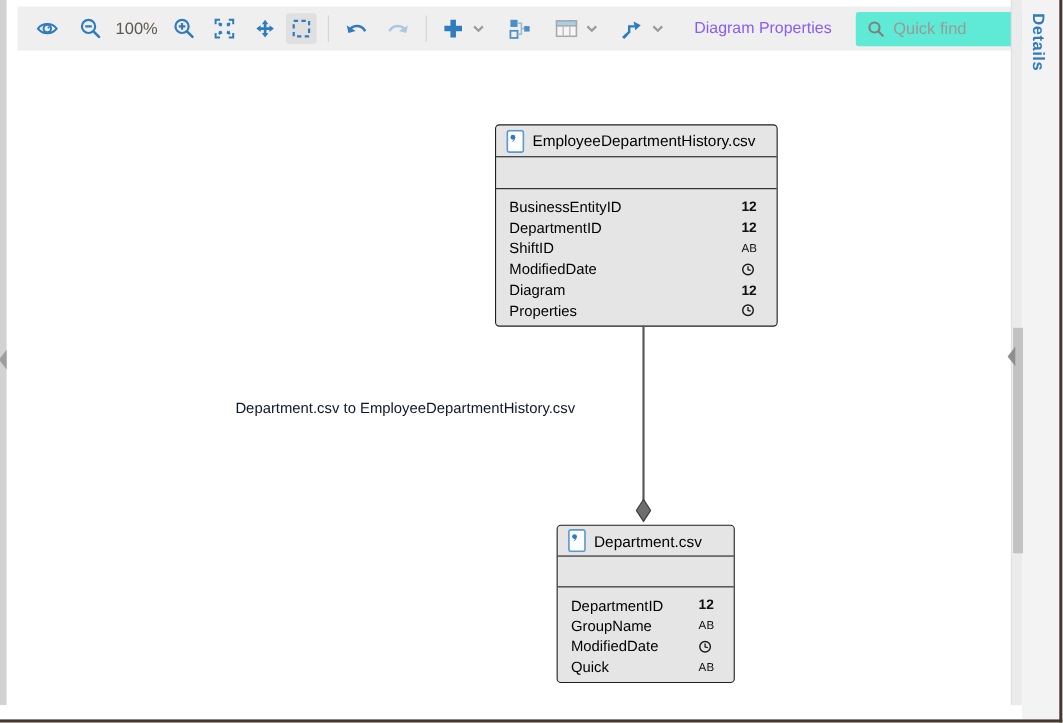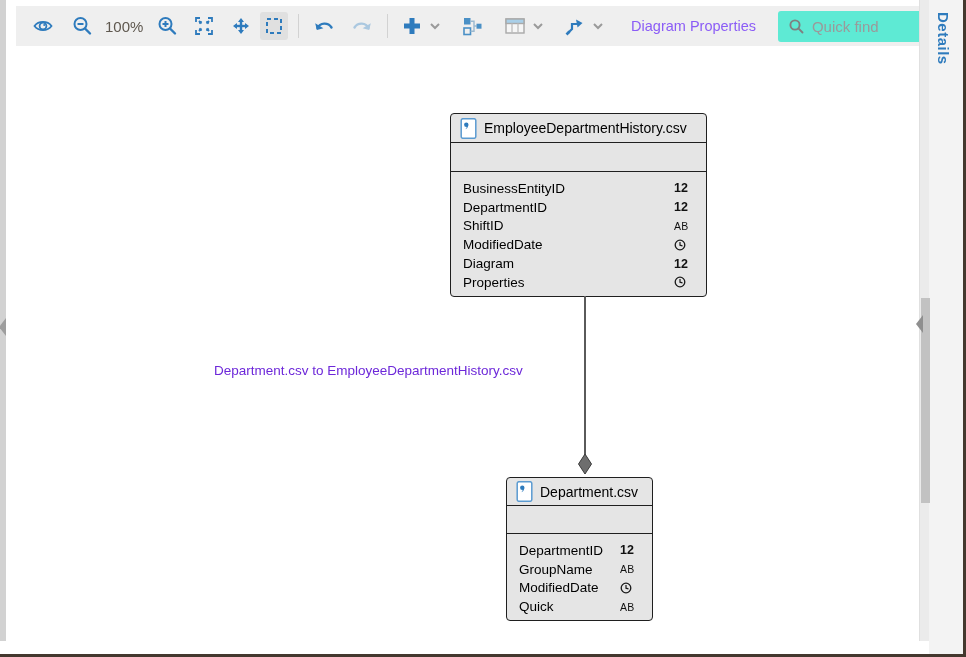--- a/index.html
+++ b/index.html
@@ -64,21 +64,21 @@
   .entity-blank { border-bottom: 1.6px solid #1f1f1f; }
   .entity-fields { padding: 7px 0 4px 0; }
   .field-row { display: flex; align-items: center; height: 18.8px; padding: 0 12px; }
   .field-name { font-size: 13.5px; color: #000; flex: 1; white-space: nowrap; }
   .field-type { width: 20px; text-align: left; flex: none; display: flex; align-items: center; }
   .t-num { font-size: 12.5px; font-weight: bold; color: #111; }
   .t-str { font-size: 10.5px; font-weight: normal; color: #111; letter-spacing: 0.2px; }
 
   
   .conn-line { position: absolute; background: #5a5a5a; }
-  .conn-label { position: absolute; font-size: 13.5px; color: #6d28d9; white-space: nowrap; }
+  .conn-label { position: absolute; font-size: 13.5px; color: #0f172a; white-space: nowrap; }
 
   svg { display: block; }
 </style>
 </head>
 <body>
 
 <div class="toolbar">
   <div style="width:14px"></div>
   <span class="tbtn">
     <svg width="22" height="22" viewBox="0 0 22 22">
@@ -266,21 +266,21 @@
       </div>
   </div>
 
   <div class="conn-line" style="left:578px; top:250px; width:1.6px; height:161px;"></div>
   <svg style="position:absolute; left:571px; top:407px;" width="16" height="22" viewBox="0 0 16 22">
     <polygon points="8,1 14.5,11 8,21 1.5,11" fill="#6e6e6e" stroke="#3c3c3c" stroke-width="1"></polygon>
   </svg>
 
   <div class="conn-label" style="left:208px; top:317px;">Department.csv to EmployeeDepartmentHistory.csv</div>
 
-  <div class="entity" style="left:500px; top:431px; width:147px;">
+  <div class="entity" style="left:500px; top:431px; width:162px;">
     <div class="entity-header" style="height:28px;">
       <svg width="17" height="21" viewBox="0 0 17 21">
         <path d="M1.2 2.5 a1.8 1.8 0 0 1 1.8 -1.8 h11 a1.8 1.8 0 0 1 1.8 1.8 v16 a1.8 1.8 0 0 1 -1.8 1.8 h-11 a1.8 1.8 0 0 1 -1.8 -1.8 Z" fill="#ffffff" stroke="#5b9bd1" stroke-width="1.5"></path>
         <circle cx="6.3" cy="6.8" r="2.2" fill="#2e7bbd"></circle>
         <path d="M8.2 7.2 Q8 10.4 5.4 11.2 Q7.4 9.6 7 6.9 Z" fill="#2e7bbd"></path>
       </svg>
       <span class="entity-title">Department.csv</span>
     </div>
     <div class="entity-blank" style="height:28px;"></div>
     <div class="entity-fields">

